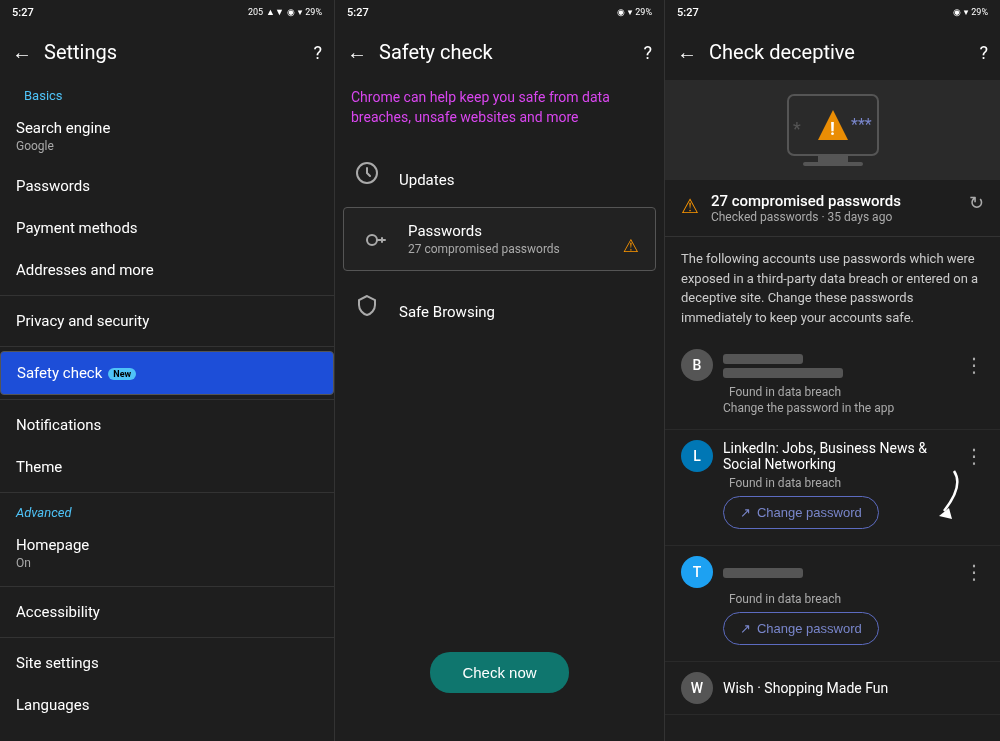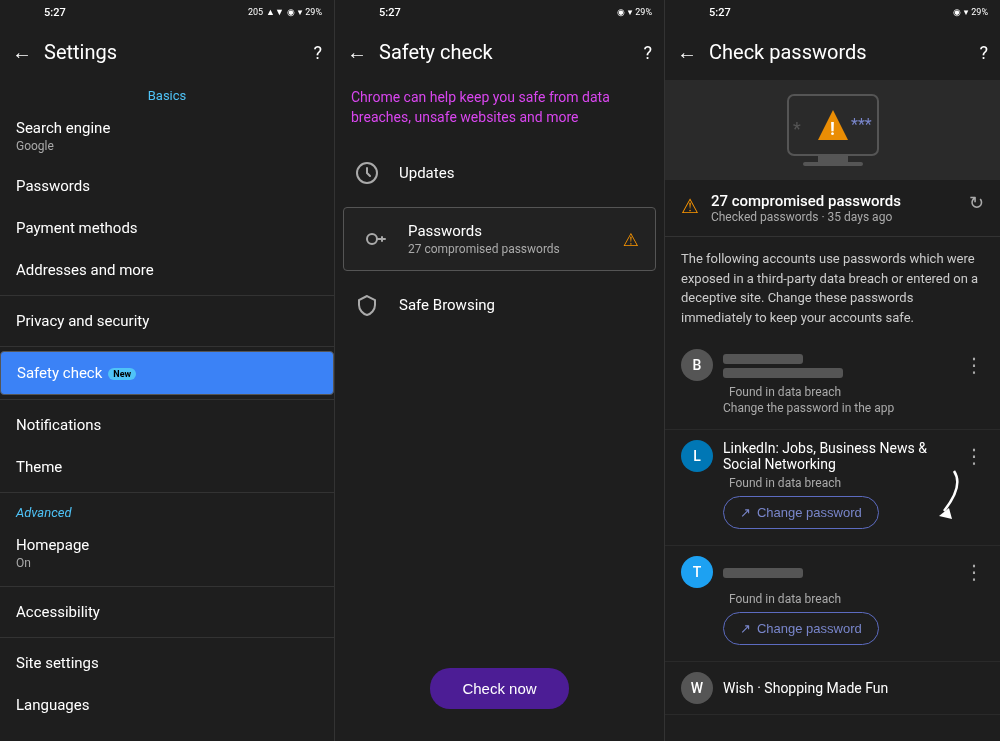--- a/index.html
+++ b/index.html
@@ -45,21 +45,20 @@
     }
 
     
     .status-bar {
       display: flex;
       justify-content: space-between;
       align-items: center;
       padding: 4px 12px;
       height: 24px;
       background: #1e1e1e;
-      margin-left: 32px;
     }
     .status-bar-text {
       color: #fff;
       font-size: 11px;
       font-weight: 500;
     }
     .status-icons {
       display: flex;
       gap: 3px;
       align-items: flex-start;
@@ -88,22 +87,21 @@
     }
     .toolbar-help {
       color: #fff;
       font-size: 18px;
     }
 
     
     .section-label {
       color: #4fc3f7;
       font-size: 13px;
-      padding: 8px 30px 4px;
-      text-align: center;
+      padding: 8px 24px 4px;
     }
 
     
     .settings-list {
       flex: 1;
       overflow-y: auto;
     }
     .settings-item {
       padding: 12px 16px;
       cursor: pointer;
@@ -115,21 +113,21 @@
       font-weight: 400;
     }
     .settings-item-subtitle {
       color: #aaa;
       font-size: 12px;
       margin-top: 2px;
     }
     .settings-item.active {
       border: 1.5px solid #555;
       border-radius: 4px;
-      background: #3b82f6;
+      background: #1d4ed8;
     }
     .settings-divider {
       height: 1px;
       background: #333;
       margin: 4px 0;
     }
     .badge-new {
       display: inline-block;
       background: #4fc3f7;
       color: #000;
@@ -150,21 +148,21 @@
     
     .safety-desc {
       color: #d946ef;
       font-size: 14px;
       padding: 8px 16px 16px;
       line-height: 1.4;
     }
 
     .check-item {
       display: flex;
-      align-items: center;
+      align-items: flex-end;
       padding: 14px 16px;
       gap: 16px;
       cursor: pointer;
     }
     .check-item-icon {
       width: 32px;
       height: 32px;
       display: flex;
       align-items: center;
       justify-content: center;
@@ -187,22 +185,22 @@
       font-size: 18px;
     }
     .check-item.highlighted {
       border: 1.5px solid #555;
       border-radius: 4px;
       background: #222;
       margin: 4px 8px;
     }
 
     .check-now-btn {
-      margin: auto 16px 16px;
-      background: #4c1d95;
+      margin: auto 16px 32px;
+      background: #0f766e;
       color: #fff;
       border: none;
       border-radius: 20px;
       padding: 12px 32px;
       font-size: 15px;
       cursor: pointer;
       align-self: center;
     }
     .btn-container {
       display: flex;
@@ -487,21 +485,21 @@
     <span class="status-bar-text">5:27</span>
     <div class="status-icons">
       <span>◉</span>
       <span>▾</span>
       <span>29%</span>
     </div>
   </div>
 
   <div class="toolbar">
     <span class="toolbar-back">←</span>
-    <span class="toolbar-title">Check passwords</span>
+    <span class="toolbar-title">Check deceptive</span>
     <span class="toolbar-help">?</span>
   </div>
 
   <div class="password-hero">
     <svg width="200" height="80" viewBox="0 0 200 80">
 
       <rect x="55" y="5" width="90" height="60" rx="6" fill="none" stroke="#555" stroke-width="2"></rect>
       <rect x="85" y="65" width="30" height="8" fill="#555"></rect>
       <rect x="70" y="72" width="60" height="4" rx="2" fill="#555"></rect>
 

